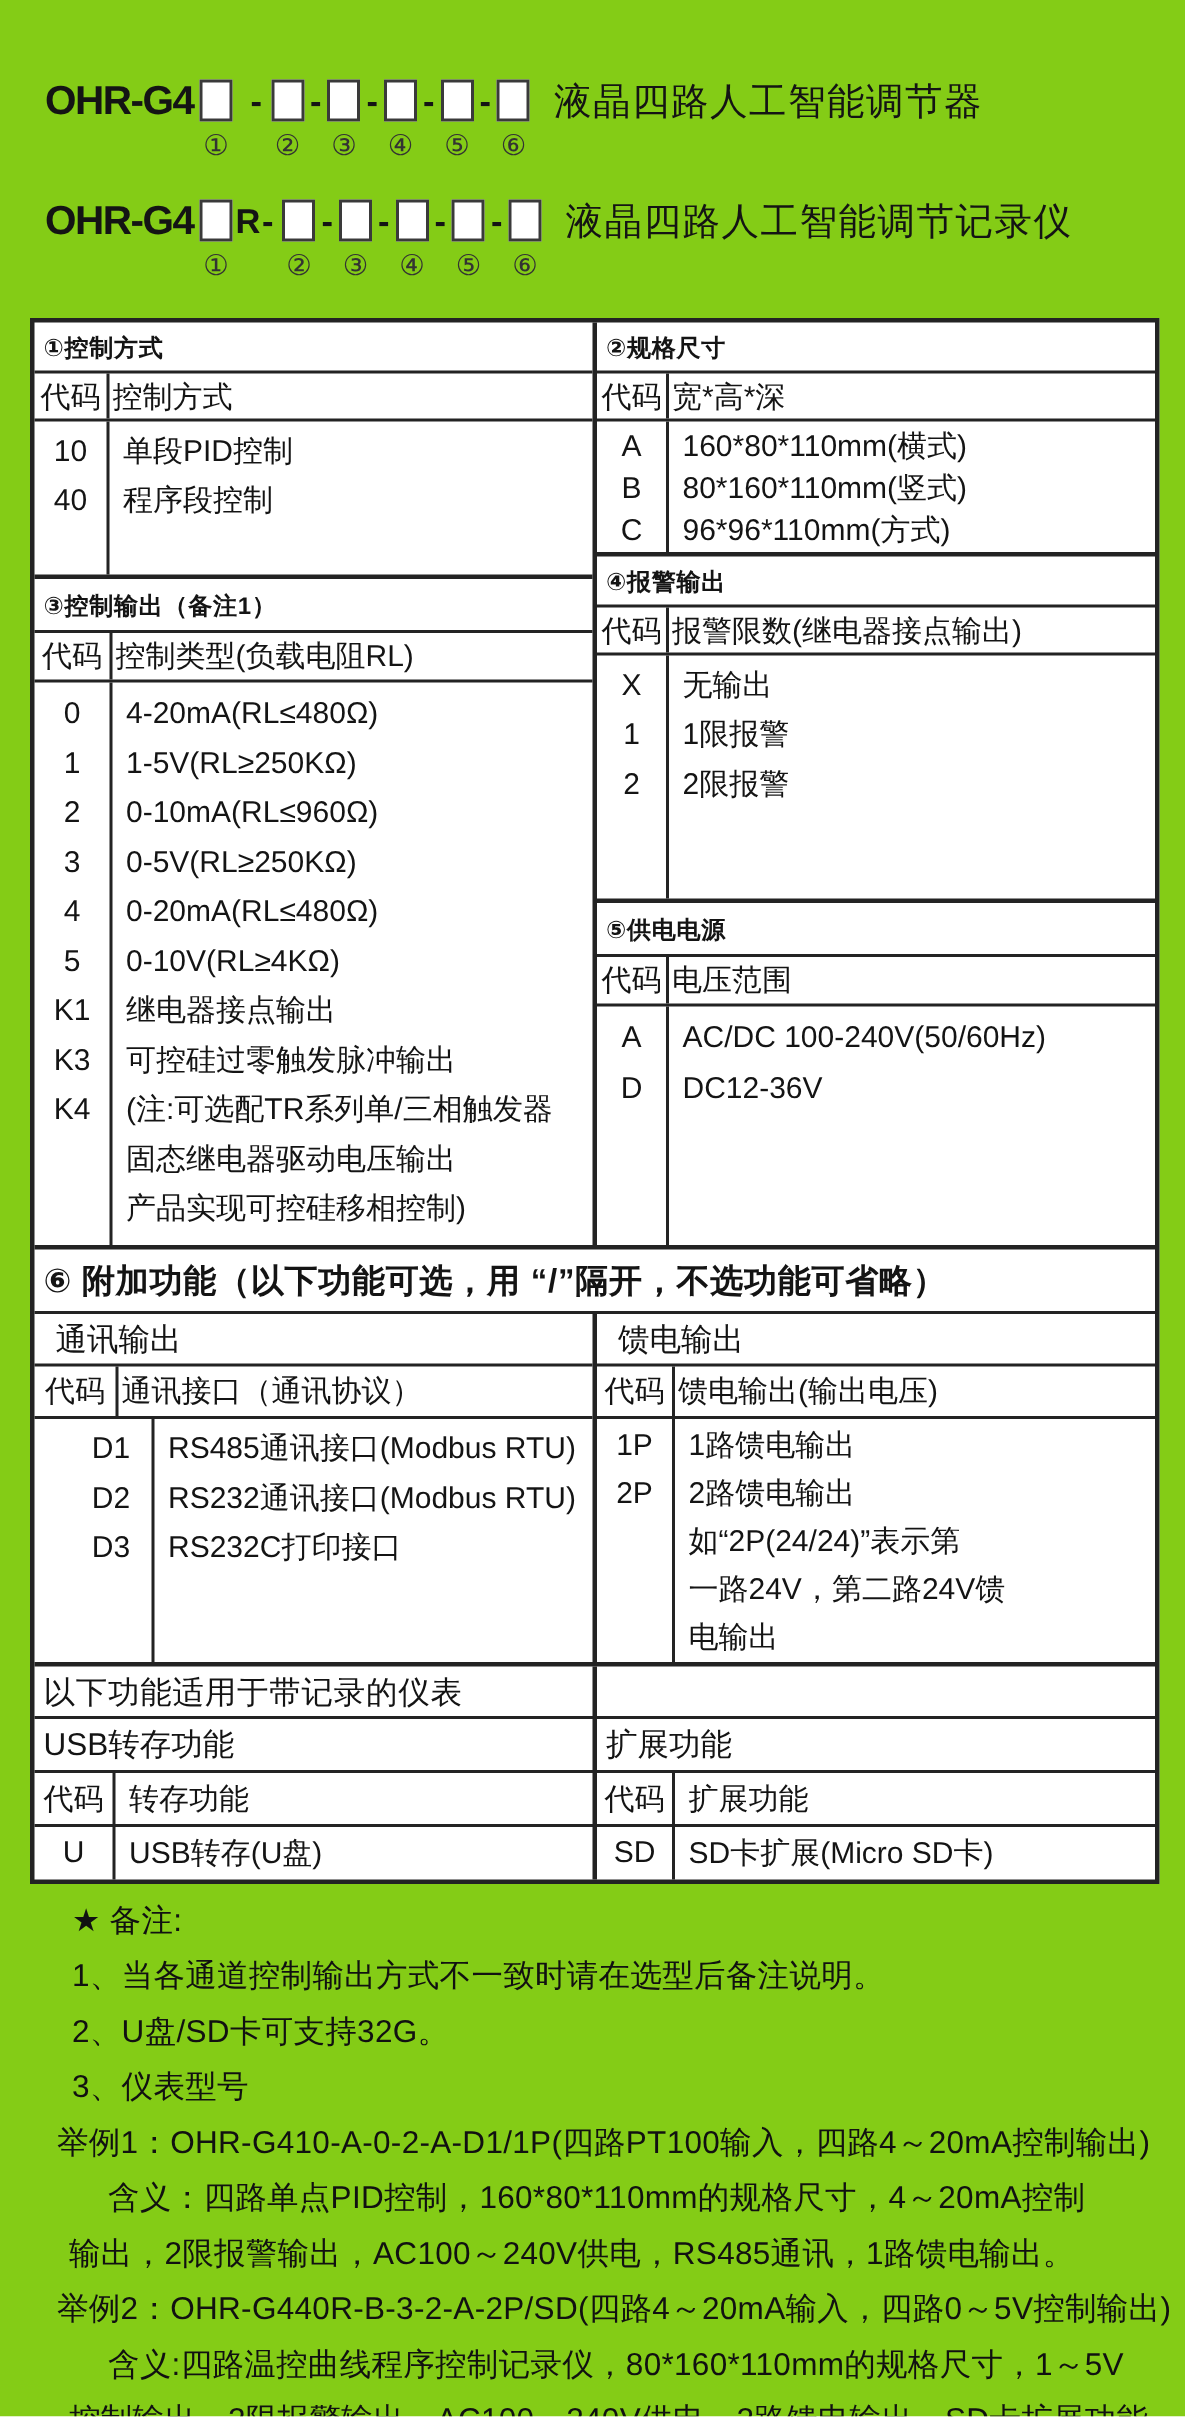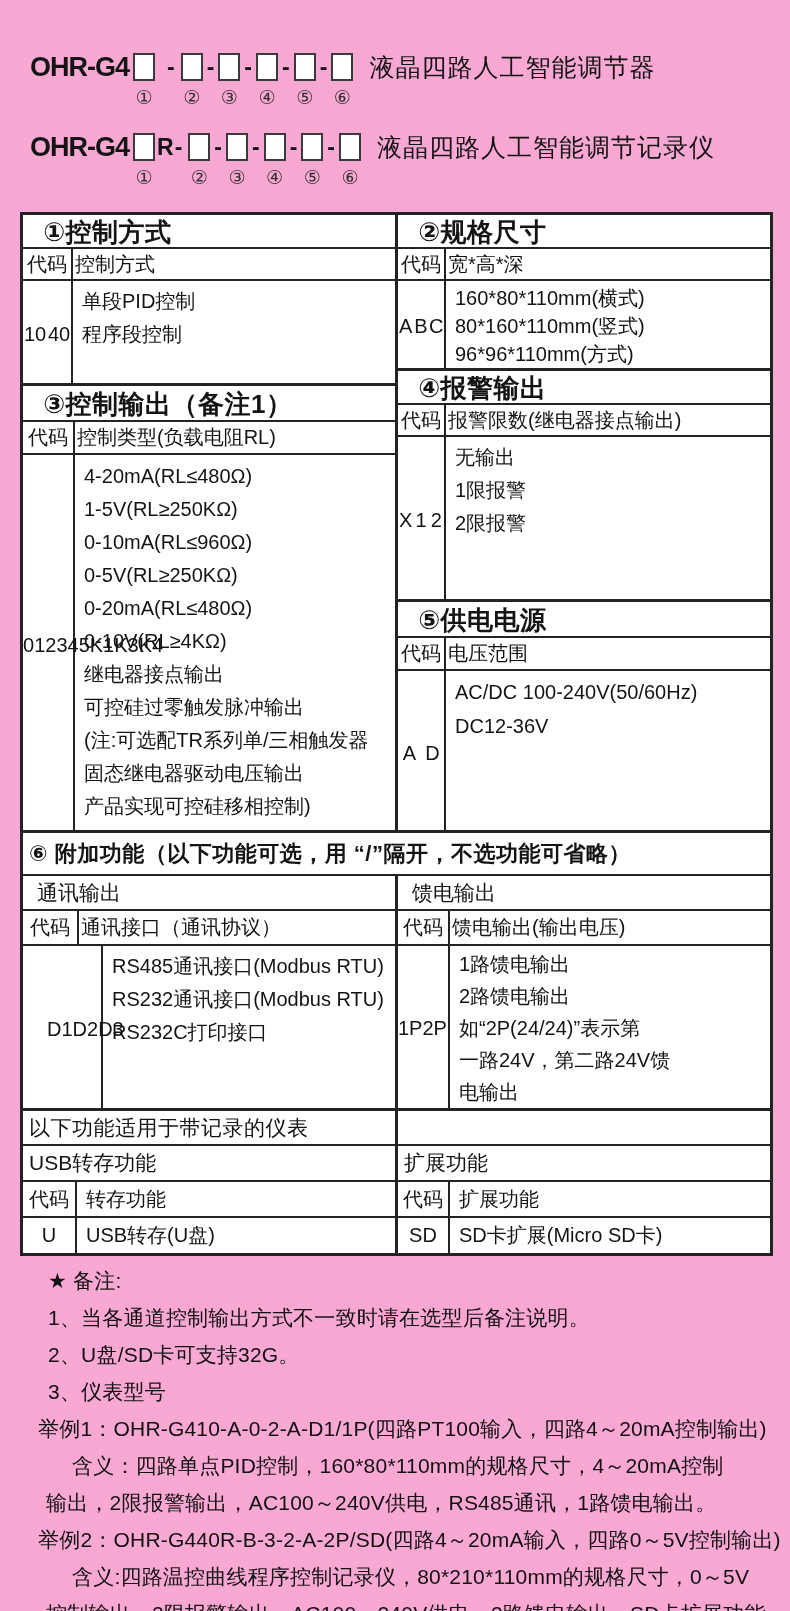--- a/index.html
+++ b/index.html
@@ -1,17 +1,17 @@
 <!DOCTYPE html>
 <html><head>
 <meta charset="utf-8">
 <style>
   html,body{margin:0;padding:0;background:#fff;}
   .page{
-    position:relative;width:790px;height:1611px;background:#f9a8d4;color:#141414;
+    position:relative;width:790px;height:1611px;background:#84cc16;color:#141414;
     font-family:"Liberation Sans","DejaVu Sans",sans-serif;overflow:hidden;
   }
   
   .models{position:absolute;top:46px;left:30px;width:745px;}
   .model-block{position:relative;height:80px;}
   .mrow{display:flex;align-items:center;height:42px;}
   .mprefix{font-size:27px;font-weight:700;letter-spacing:-1px;margin-right:4px;white-space:nowrap;}
   .slot{position:relative;display:inline-flex;flex-direction:column;align-items:center;}
   .mbox{display:inline-block;width:18px;height:24px;border:2px solid #3a3a3a;background:#fff;}
   .mcircle{position:absolute;top:33px;left:50%;transform:translateX(-50%);font-size:19px;color:#333;}
@@ -20,26 +20,26 @@
   .j-r{margin-left:2px;margin-right:5px;letter-spacing:1px;}
   .mlabel{font-size:25px;margin-left:16px;white-space:nowrap;letter-spacing:1px;}
   
   .big-table{position:absolute;left:20px;top:212px;width:753px;border:3px solid #232323;box-sizing:border-box;background:#fff;}
   .cols{display:flex;}
   .col{box-sizing:border-box;display:flex;flex-direction:column;}
   .col.left{width:375px;border-right:3px solid #232323;flex:0 0 auto;}
   .col.right{flex:1 1 auto;}
   .sec{box-sizing:border-box;}
   .sec + .sec{border-top:3px solid #232323;}
-  .sec-title{box-sizing:border-box;font-weight:700;font-size:26px;padding:2px 0 0 20px;border-bottom:2px solid #232323;display:flex;align-items:center;letter-spacing:.5px;}
+  .sec-title{box-sizing:border-box;font-weight:700;font-size:16px;padding:2px 0 0 6px;border-bottom:2px solid #232323;display:flex;align-items:center;letter-spacing:.5px;}
   .sub-head{box-sizing:border-box;display:flex;border-bottom:2px solid #232323;font-size:20px;}
   .code-cell{box-sizing:border-box;width:var(--cw,52px);flex:0 0 auto;border-right:2px solid #232323;display:flex;align-items:center;justify-content:center;text-align:center;}
   .label-cell{flex:1 1 auto;display:flex;align-items:center;padding-left:2px;box-sizing:border-box;}
   .data{display:flex;box-sizing:border-box;font-size:20px;}
-  .data .code-cell{justify-content:flex-start;padding-top:var(--pt,4px);}
+  .data .code-cell{flex-direction:column;justify-content:flex-start;padding-top:var(--pt,4px);}
   .data .label-col{flex:1 1 auto;display:flex;flex-direction:column;padding:var(--pt,4px) 0 0 9px;box-sizing:border-box;}
   .data .ln{min-height:var(--lh,33px);line-height:var(--lh,33px);white-space:nowrap;}
   .data .code-cell .ln{width:100%;text-align:center;}
   
   .sec6{box-sizing:border-box;border-top:3px solid #232323;border-bottom:2px solid #232323;height:46px;display:flex;align-items:center;padding-left:6px;font-size:22px;font-weight:700;letter-spacing:.5px;}
   .mid-title{box-sizing:border-box;height:35px;border-bottom:2px solid #232323;display:flex;align-items:center;padding-left:14px;font-size:21px;}
   
   .row{box-sizing:border-box;display:flex;}
   .row .lcell{box-sizing:border-box;width:375px;flex:0 0 auto;border-right:3px solid #232323;display:flex;align-items:center;}
   .row .rcell{flex:1 1 auto;display:flex;align-items:center;box-sizing:border-box;}
@@ -347,17 +347,17 @@
 
   <div class="notes">
     <div class="note-line note-h">★ 备注:</div>
     <div class="note-line">1、当各通道控制输出方式不一致时请在选型后备注说明。</div>
     <div class="note-line">2、U盘/SD卡可支持32G。</div>
     <div class="note-line">3、仪表型号</div>
     <div class="note-line ex1">举例1：OHR-G410-A-0-2-A-D1/1P(四路PT100输入，四路4～20mA控制输出)</div>
     <div class="note-line ex2">含义：四路单点PID控制，160*80*110mm的规格尺寸，4～20mA控制</div>
     <div class="note-line ex3">输出，2限报警输出，AC100～240V供电，RS485通讯，1路馈电输出。</div>
     <div class="note-line ex1">举例2：OHR-G440R-B-3-2-A-2P/SD(四路4～20mA输入，四路0～5V控制输出)</div>
-    <div class="note-line ex2">含义:四路温控曲线程序控制记录仪，80*210*110mm的规格尺寸，0～5V</div>
+    <div class="note-line ex2">含义:四路温控曲线程序控制记录仪，80*160*110mm的规格尺寸，1～5V</div>
     <div class="note-line ex3">控制输出，2限报警输出，AC100～240V供电，2路馈电输出，SD卡扩展功能。</div>
   </div>
 
 </div>
 
 </body></html>

